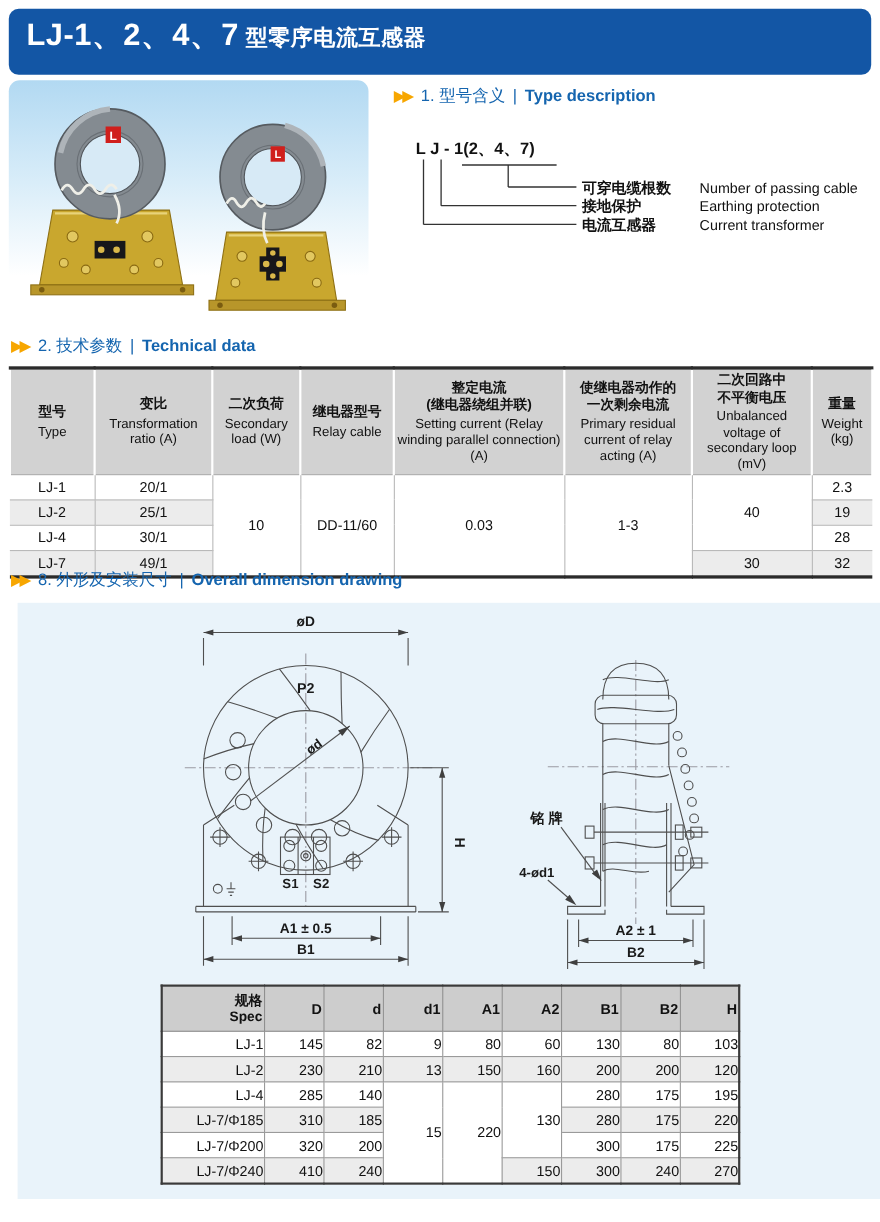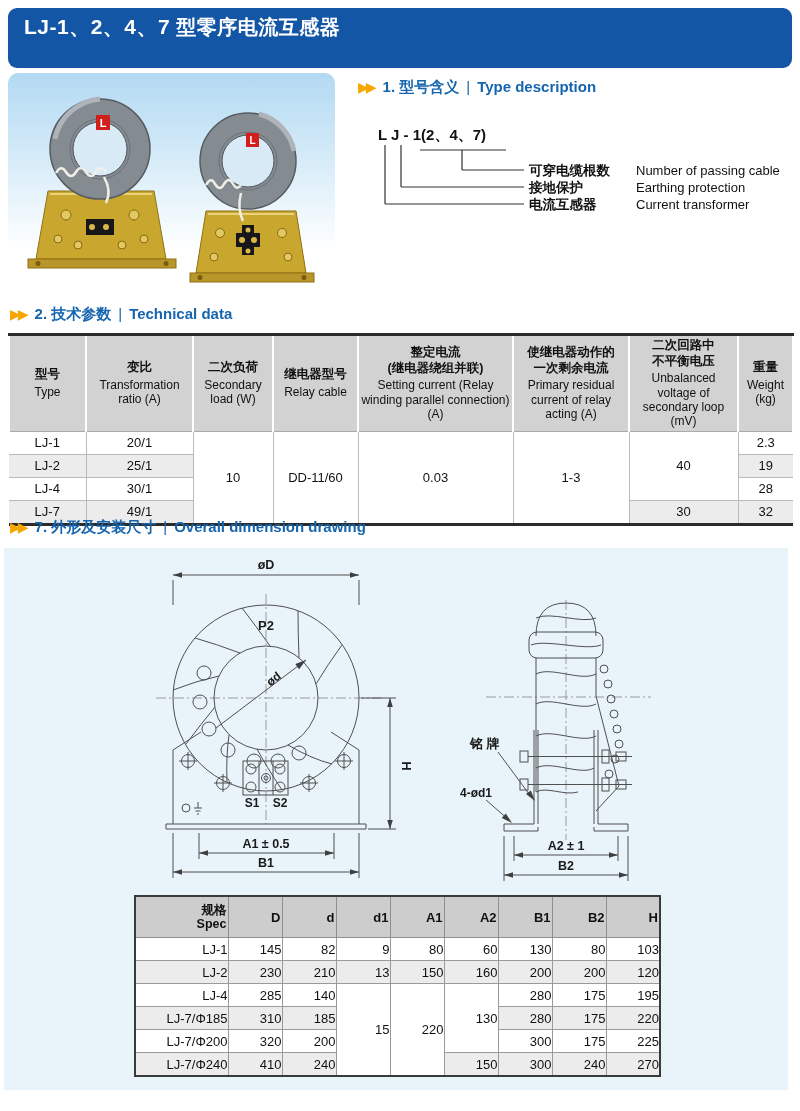--- a/index.html
+++ b/index.html
@@ -4,31 +4,31 @@
 <style>
   html,body{margin:0;padding:0;}
   body{width:800px;height:1111px;position:relative;background:#fff;
        font-family:"Liberation Sans",sans-serif;color:#111;overflow:hidden;}
   svg text{font-family:"Liberation Sans",sans-serif;}
 
   
   .hdr{position:absolute;left:8px;top:8px;width:784px;height:60px;background:#1356a5;
        border-radius:9px;color:#fff;box-sizing:border-box;padding:5px 0 0 16px;}
   .hdr .t1{font-size:20px;font-weight:bold;letter-spacing:.5px;}
-  .hdr .t1 .model{font-size:21px;}
+  .hdr .t1 .model{font-size:28px;}
   .hdr .t2{font-size:17px;margin-top:2px;font-weight:400;}
 
   
   .photo-panel{position:absolute;left:8px;top:73px;width:327px;height:222px;border-radius:10px;
        overflow:hidden;background:linear-gradient(180deg,#b2d9f2 0%,#d9edf9 42%,#ffffff 80%);}
 
   
   .sec-head{position:absolute;display:flex;align-items:baseline;font-size:15px;color:#1565af;white-space:nowrap;}
   .arrows{color:#f7a600;font-size:14px;letter-spacing:-3px;margin-right:9px;}
-  .sec-zh{font-weight:bold;}
+  .sec-zh{font-weight:normal;}
   .sec-div{margin:0 7px;font-weight:400;color:#1565af;}
   .sec-en{font-weight:700;}
   #sec1{left:358px;top:78px;}
   #sec2{left:10px;top:305px;}
   #sec3{left:10px;top:518px;}
   .diagram{position:absolute;left:358px;top:124px;margin-left:16px;}
 
   
   table.tech{position:absolute;left:8px;top:333px;width:784px;border-collapse:collapse;
       table-layout:fixed;font-size:13px;text-align:center;
@@ -37,21 +37,21 @@
       border-bottom:1px solid #aaa;height:80px;vertical-align:middle;padding:2px;font-weight:400;}
   table.tech th .zh{font-weight:bold;font-size:12.5px;white-space:pre-line;line-height:1.25;}
   table.tech th .en{font-size:12px;line-height:1.2;margin-top:2px;}
   table.tech td{border:1px solid #b9b9b9;height:22px;padding:0;}
   table.tech tbody tr:nth-child(even){background:#ececec;}
   table.tech td[rowspan]{background:#fff;}
   table.tech td:first-child{border-left:none;}
   table.tech td:last-child{border-right:none;}
 
   
-  .panel{position:absolute;left:4px;top:548px;width:784px;height:542px;background:#e9f3fa;}
+  .panel{position:absolute;left:16px;top:548px;width:784px;height:542px;background:#e9f3fa;}
   .front-svg{position:absolute;left:112px;top:8px;}
   .side-svg{position:absolute;left:442px;top:48px;}
 
   
   table.dim{position:absolute;left:130px;top:347px;width:525px;border-collapse:collapse;
       table-layout:fixed;font-size:13px;text-align:right;border:2px solid #3a3a3a;background:#fff;}
   table.dim th{background:#cdcdcd;border:1px solid #8f8f8f;height:38px;vertical-align:middle;
       font-weight:bold;font-size:13px;}
   table.dim th .two{white-space:pre-line;line-height:1.15;font-size:12.5px;}
   table.dim td{border:1px solid #9a9a9a;height:22px;padding:0;}
@@ -228,21 +228,21 @@
       <td>LJ-7</td>
       <td>49/1</td>
       <td>30</td>
       <td>32</td>
     </tr>
   </tbody>
 </table>
 
 <div class="sec-head" id="sec3">
   <span class="arrows">▶▶</span>
-  <span class="sec-zh">7.  外形及安装尺寸</span>
+  <span class="sec-zh">8.  外形及安装尺寸</span>
   <span class="sec-div">|</span>
   <span class="sec-en">Overall dimension drawing</span>
 </div>
 
 <div class="panel">
 
   <svg class="front-svg" width="300" height="330" viewBox="0 0 300 330">
     <g stroke="#9a9aa2" stroke-width="1" fill="none" stroke-dasharray="10 3 2 3">
       <path d="M40,142 H265"></path>
         <path d="M150,38 V268"></path>

